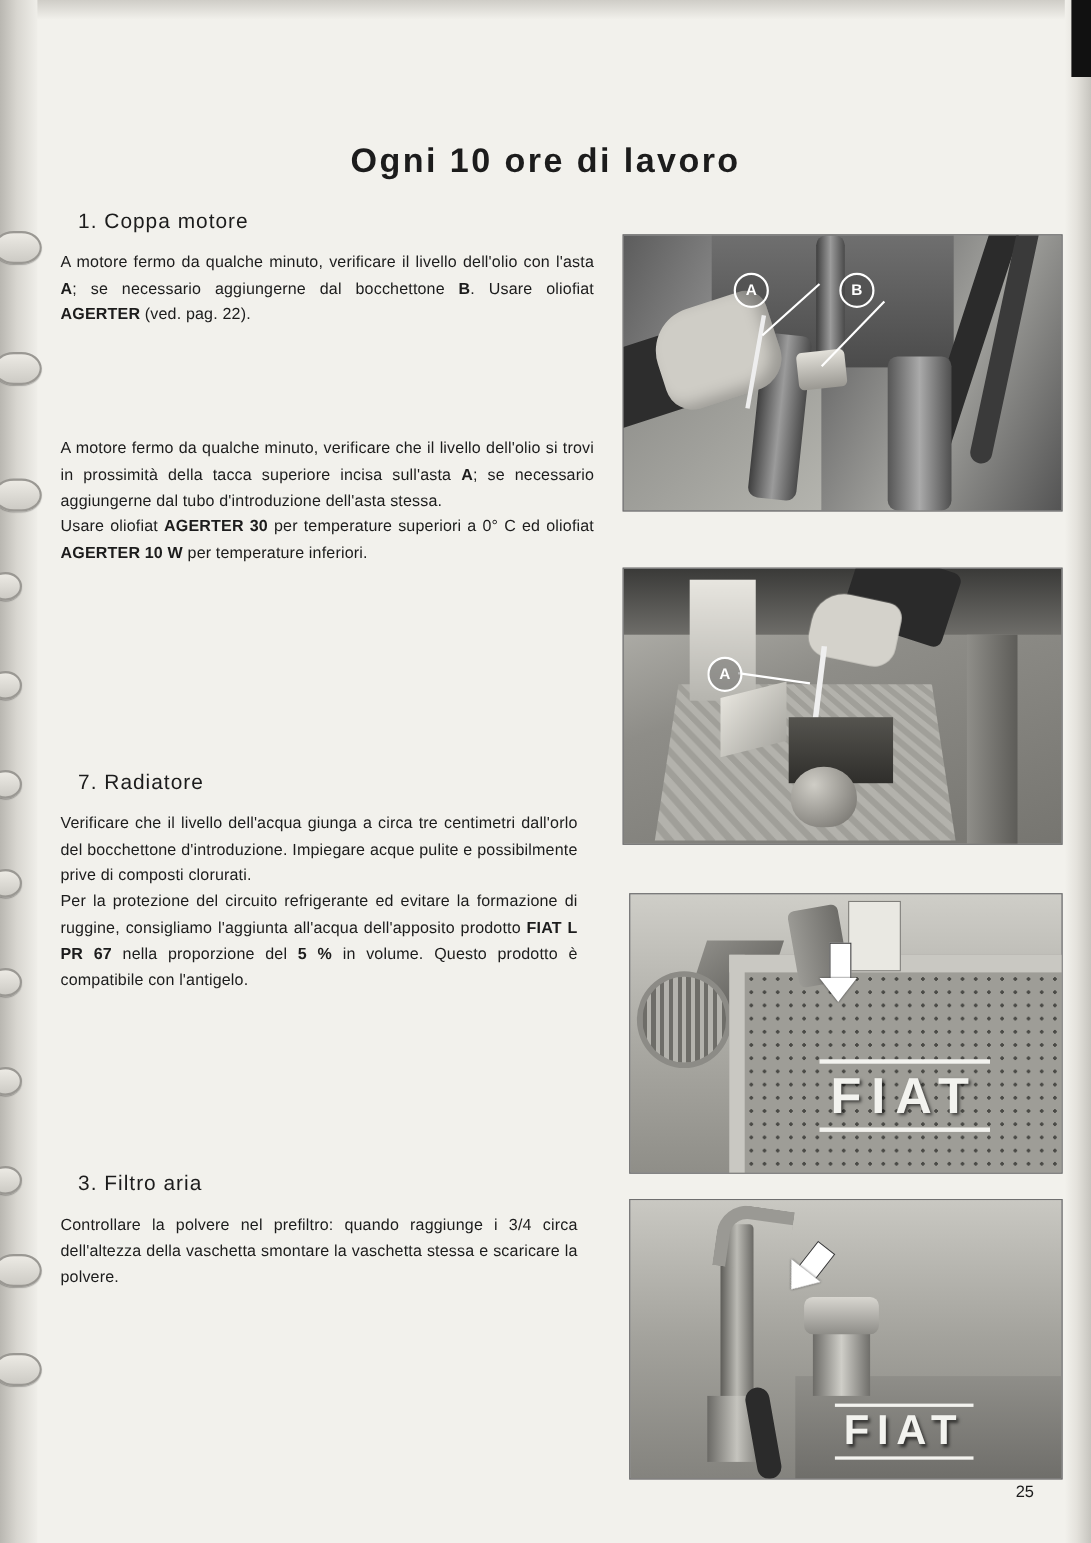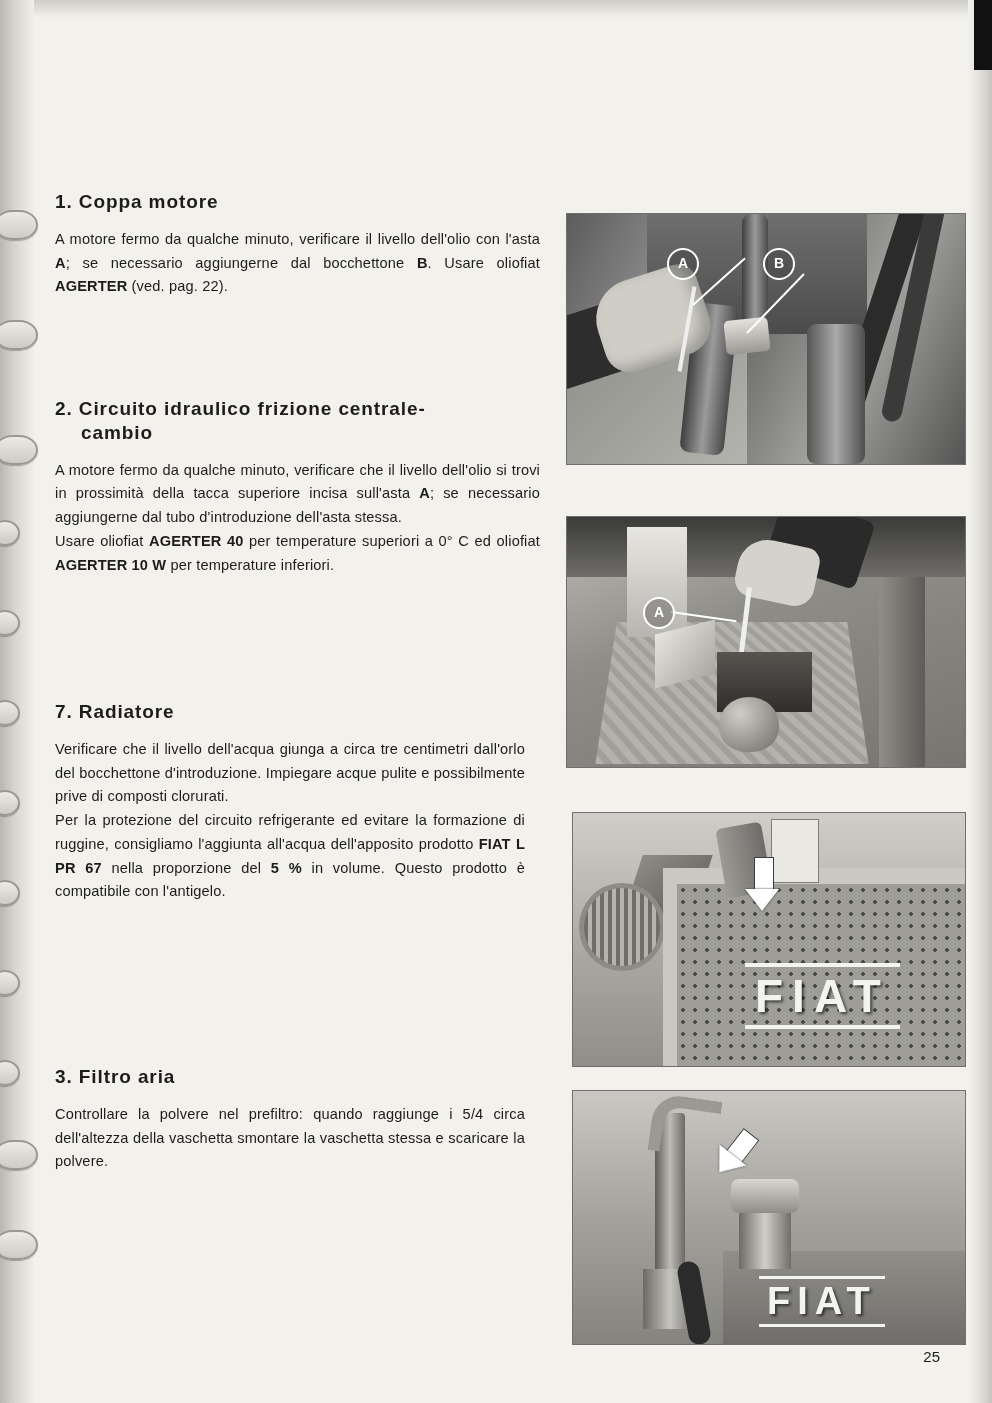--- a/index.html
+++ b/index.html
@@ -79,23 +79,23 @@
 
   .col-left {
     position: absolute;
     left: 55px;
     top: 190px;
     width: 485px;
   }
   .section { margin-bottom: 0; }
   .section h2 {
     font-size: 19px;
-    font-weight: bold;
+    font-weight: normal;
     letter-spacing: 0.9px;
-    margin: 0 0 14px 0;
+    margin: 0 0 14px 16px;
     line-height: 1.25;
   }
   .section h2 .indent { display:block; padding-left: 26px; }
   .section p {
     font-size: 14.6px;
     line-height: 1.63;
     margin: 0;
     text-align: justify;
     letter-spacing: 0.15px;
   }
@@ -281,44 +281,41 @@
     <div class="ring small" style="top:400px;"></div>
     <div class="ring small" style="top:490px;"></div>
     <div class="ring small" style="top:580px;"></div>
     <div class="ring small" style="top:670px;"></div>
     <div class="ring small" style="top:760px;"></div>
     <div class="ring small" style="top:850px;"></div>
     <div class="ring" style="top:930px;"></div>
     <div class="ring" style="top:1020px;"></div>
   </div>
 
+  <h1 class="page-title">Ogni 10 ore di lavoro</h1>
 
   <div class="col-left" style="top:0;height:1403px;">
 
     <div class="section" id="sec1">
       <h2>1. Coppa motore</h2>
       <p>A motore fermo da qualche minuto, verificare il livello dell'olio con l'asta <b>A</b>; se necessario aggiungerne dal bocchettone <b>B</b>. Usare oliofiat <b>AGERTER</b> (ved. pag. 22).</p>
     </div>
 
     <div class="section" id="sec2">
-      <h2>
-        <span>2. Circuito idraulico frizione centrale-</span>
-        <span class="indent">cambio</span>
-      </h2>
-      <p>A motore fermo da qualche minuto, verificare che il livello dell'olio si trovi in prossimità della tacca superiore incisa sull'asta <b>A</b>; se necessario aggiungerne dal tubo d'introduzione dell'asta stessa.<br>Usare oliofiat <b>AGERTER 40</b> per temperature superiori a 0° C ed oliofiat <b>AGERTER 10 W</b> per temperature inferiori.</p>
+      <p>A motore fermo da qualche minuto, verificare che il livello dell'olio si trovi in prossimità della tacca superiore incisa sull'asta <b>A</b>; se necessario aggiungerne dal tubo d'introduzione dell'asta stessa.<br>Usare oliofiat <b>AGERTER 30</b> per temperature superiori a 0° C ed oliofiat <b>AGERTER 10 W</b> per temperature inferiori.</p>
     </div>
 
     <div class="section" id="sec3">
       <h2>7. Radiatore</h2>
       <p>Verificare che il livello dell'acqua giunga a circa tre centimetri dall'orlo del bocchettone d'introduzione. Impiegare acque pulite e possibilmente prive di composti clorurati.<br>Per la protezione del circuito refrigerante ed evitare la formazione di ruggine, consigliamo l'aggiunta all'acqua dell'apposito prodotto <b>FIAT L PR 67</b> nella proporzione del <b>5 %</b> in volume. Questo prodotto è compatibile con l'antigelo.</p>
     </div>
 
     <div class="section" id="sec4">
       <h2>3. Filtro aria</h2>
-      <p>Controllare la polvere nel prefiltro: quando raggiunge i 5/4 circa dell'altezza della vaschetta smontare la vaschetta stessa e scaricare la polvere.</p>
+      <p>Controllare la polvere nel prefiltro: quando raggiunge i 3/4 circa dell'altezza della vaschetta smontare la vaschetta stessa e scaricare la polvere.</p>
     </div>
 
   </div>
 
   <div class="photo" id="photo1">
     <div class="ph-inner">
       <div class="p1-bg"></div>
       <div class="p1-block"></div>
       <div class="p1-hose h1"></div>
       <div class="p1-hose h2"></div>

